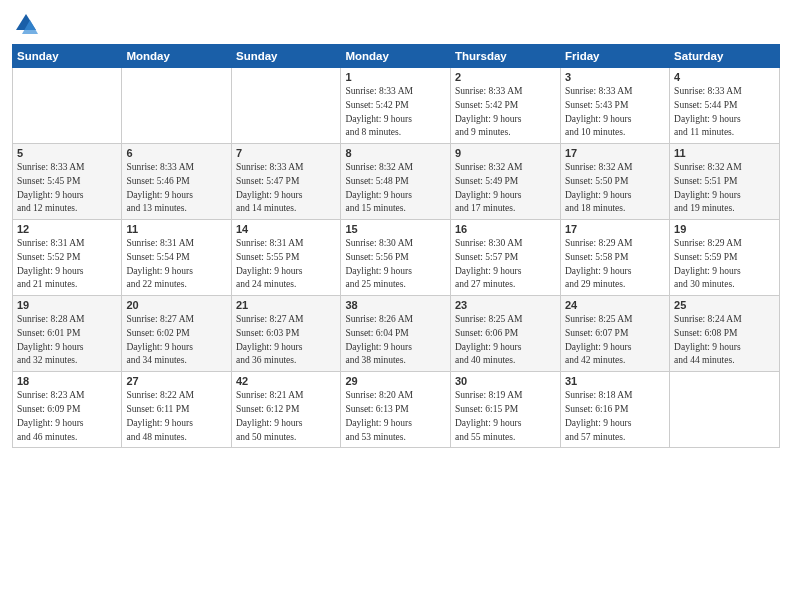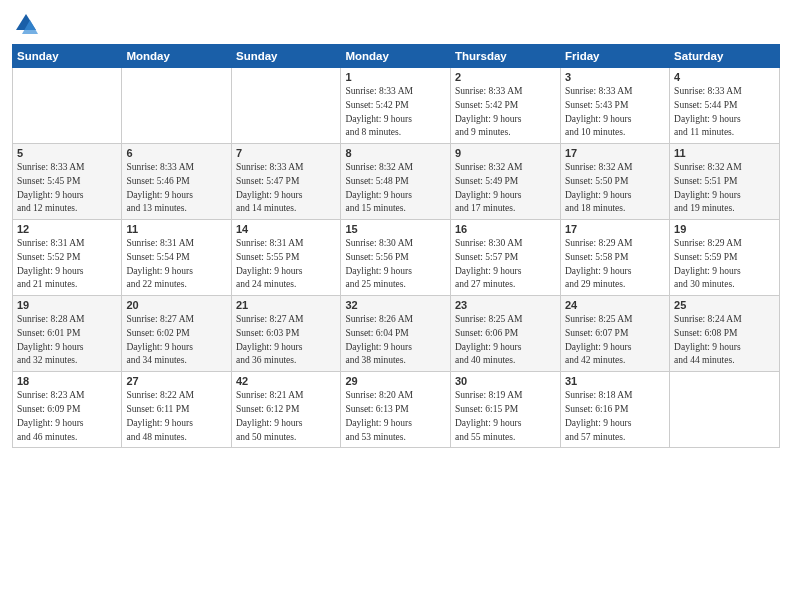--- a/index.html
+++ b/index.html
@@ -214,21 +214,21 @@
           </td>
           <td>
             <span class="day-number">20</span>
             <div class="day-info">Sunrise: 8:27 AM<br>Sunset: 6:02 PM<br>Daylight: 9 hours<br>and 34 minutes.</div>
           </td>
           <td>
             <span class="day-number">21</span>
             <div class="day-info">Sunrise: 8:27 AM<br>Sunset: 6:03 PM<br>Daylight: 9 hours<br>and 36 minutes.</div>
           </td>
           <td>
-            <span class="day-number">32</span>
+            <span class="day-number">38</span>
             <div class="day-info">Sunrise: 8:26 AM<br>Sunset: 6:04 PM<br>Daylight: 9 hours<br>and 38 minutes.</div>
           </td>
           <td>
             <span class="day-number">23</span>
             <div class="day-info">Sunrise: 8:25 AM<br>Sunset: 6:06 PM<br>Daylight: 9 hours<br>and 40 minutes.</div>
           </td>
           <td>
             <span class="day-number">24</span>
             <div class="day-info">Sunrise: 8:25 AM<br>Sunset: 6:07 PM<br>Daylight: 9 hours<br>and 42 minutes.</div>
           </td>

